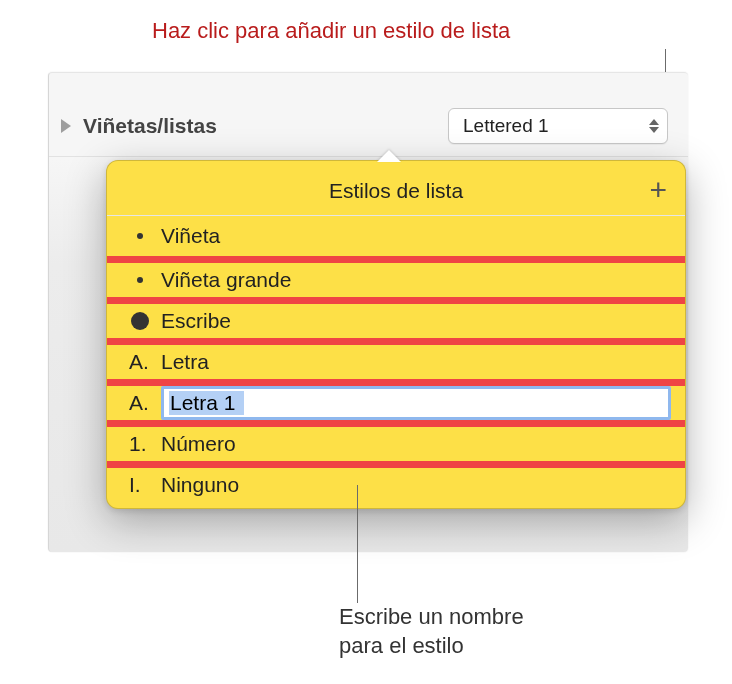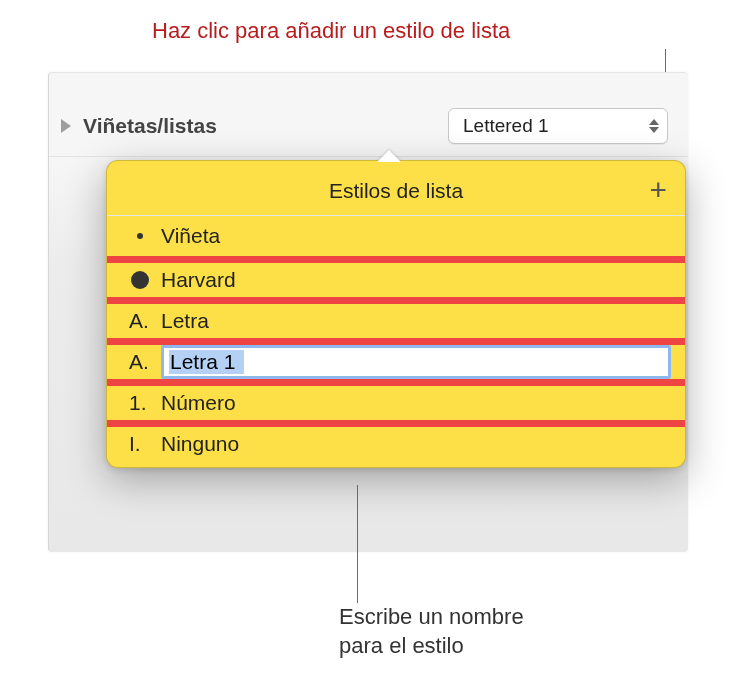--- a/index.html
+++ b/index.html
@@ -281,24 +281,28 @@
     <div class="add-button">+</div>
   </div>
   <div class="style-list">
 
 
     <div class="style-row">
       <span class="bullet small-dot"></span>
       <span>Viñeta</span>
     </div>
 
+    <div class="style-row">
+      <span class="bullet small-dot"></span>
+      <span>Viñeta grande</span>
+    </div>
 
     <div class="style-row">
       <span class="bullet big-dot"></span>
-      <span>Harvard</span>
+      <span>Escribe</span>
     </div>
 
     <div class="style-row">
       <span class="bullet letter">A.</span>
       <span>Letra</span>
     </div>
 
     <div class="style-row editing">
       <span class="bullet letter">A.</span>
       <div class="rename-wrap">

